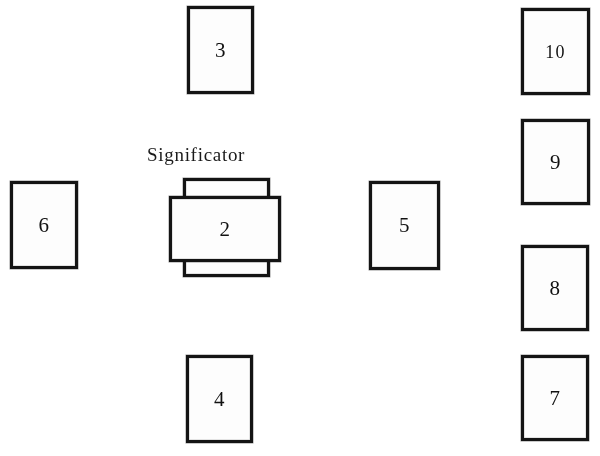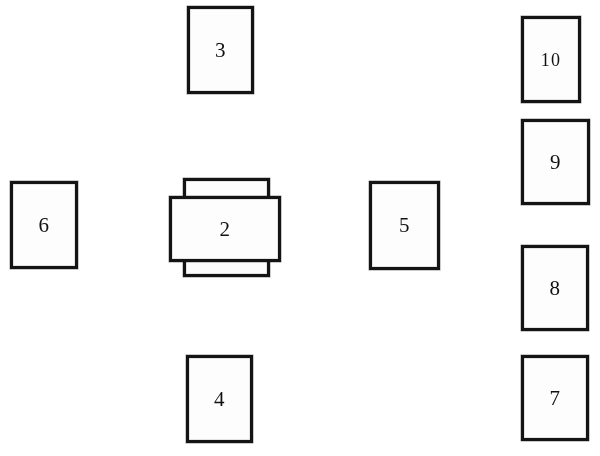--- a/index.html
+++ b/index.html
@@ -96,20 +96,21 @@
       </div>
       <div class="card" id="card-7" style="left: 521px; top: 355px; width: 68px; height: 86px;">
         <span class="card-number">7</span>
       </div>
       <div class="card" id="card-8" style="left: 521px; top: 245px; width: 68px; height: 86px;">
         <span class="card-number">8</span>
       </div>
       <div class="card" id="card-9" style="left: 521px; top: 119px; width: 69px; height: 86px;">
         <span class="card-number">9</span>
       </div>
-      <div class="card" id="card-10" style="left: 521px; top: 16px; width: 60px; height: 87px;">
+      <div class="card" id="card-10" style="left: 521px; top: 8px; width: 69px; height: 87px;">
         <span class="card-number oldstyle">10</span>
       </div>
     </div>
 
+  <div class="caption" id="caption-significator">Significator</div>
 
 
 </div>
 
 </body></html>

